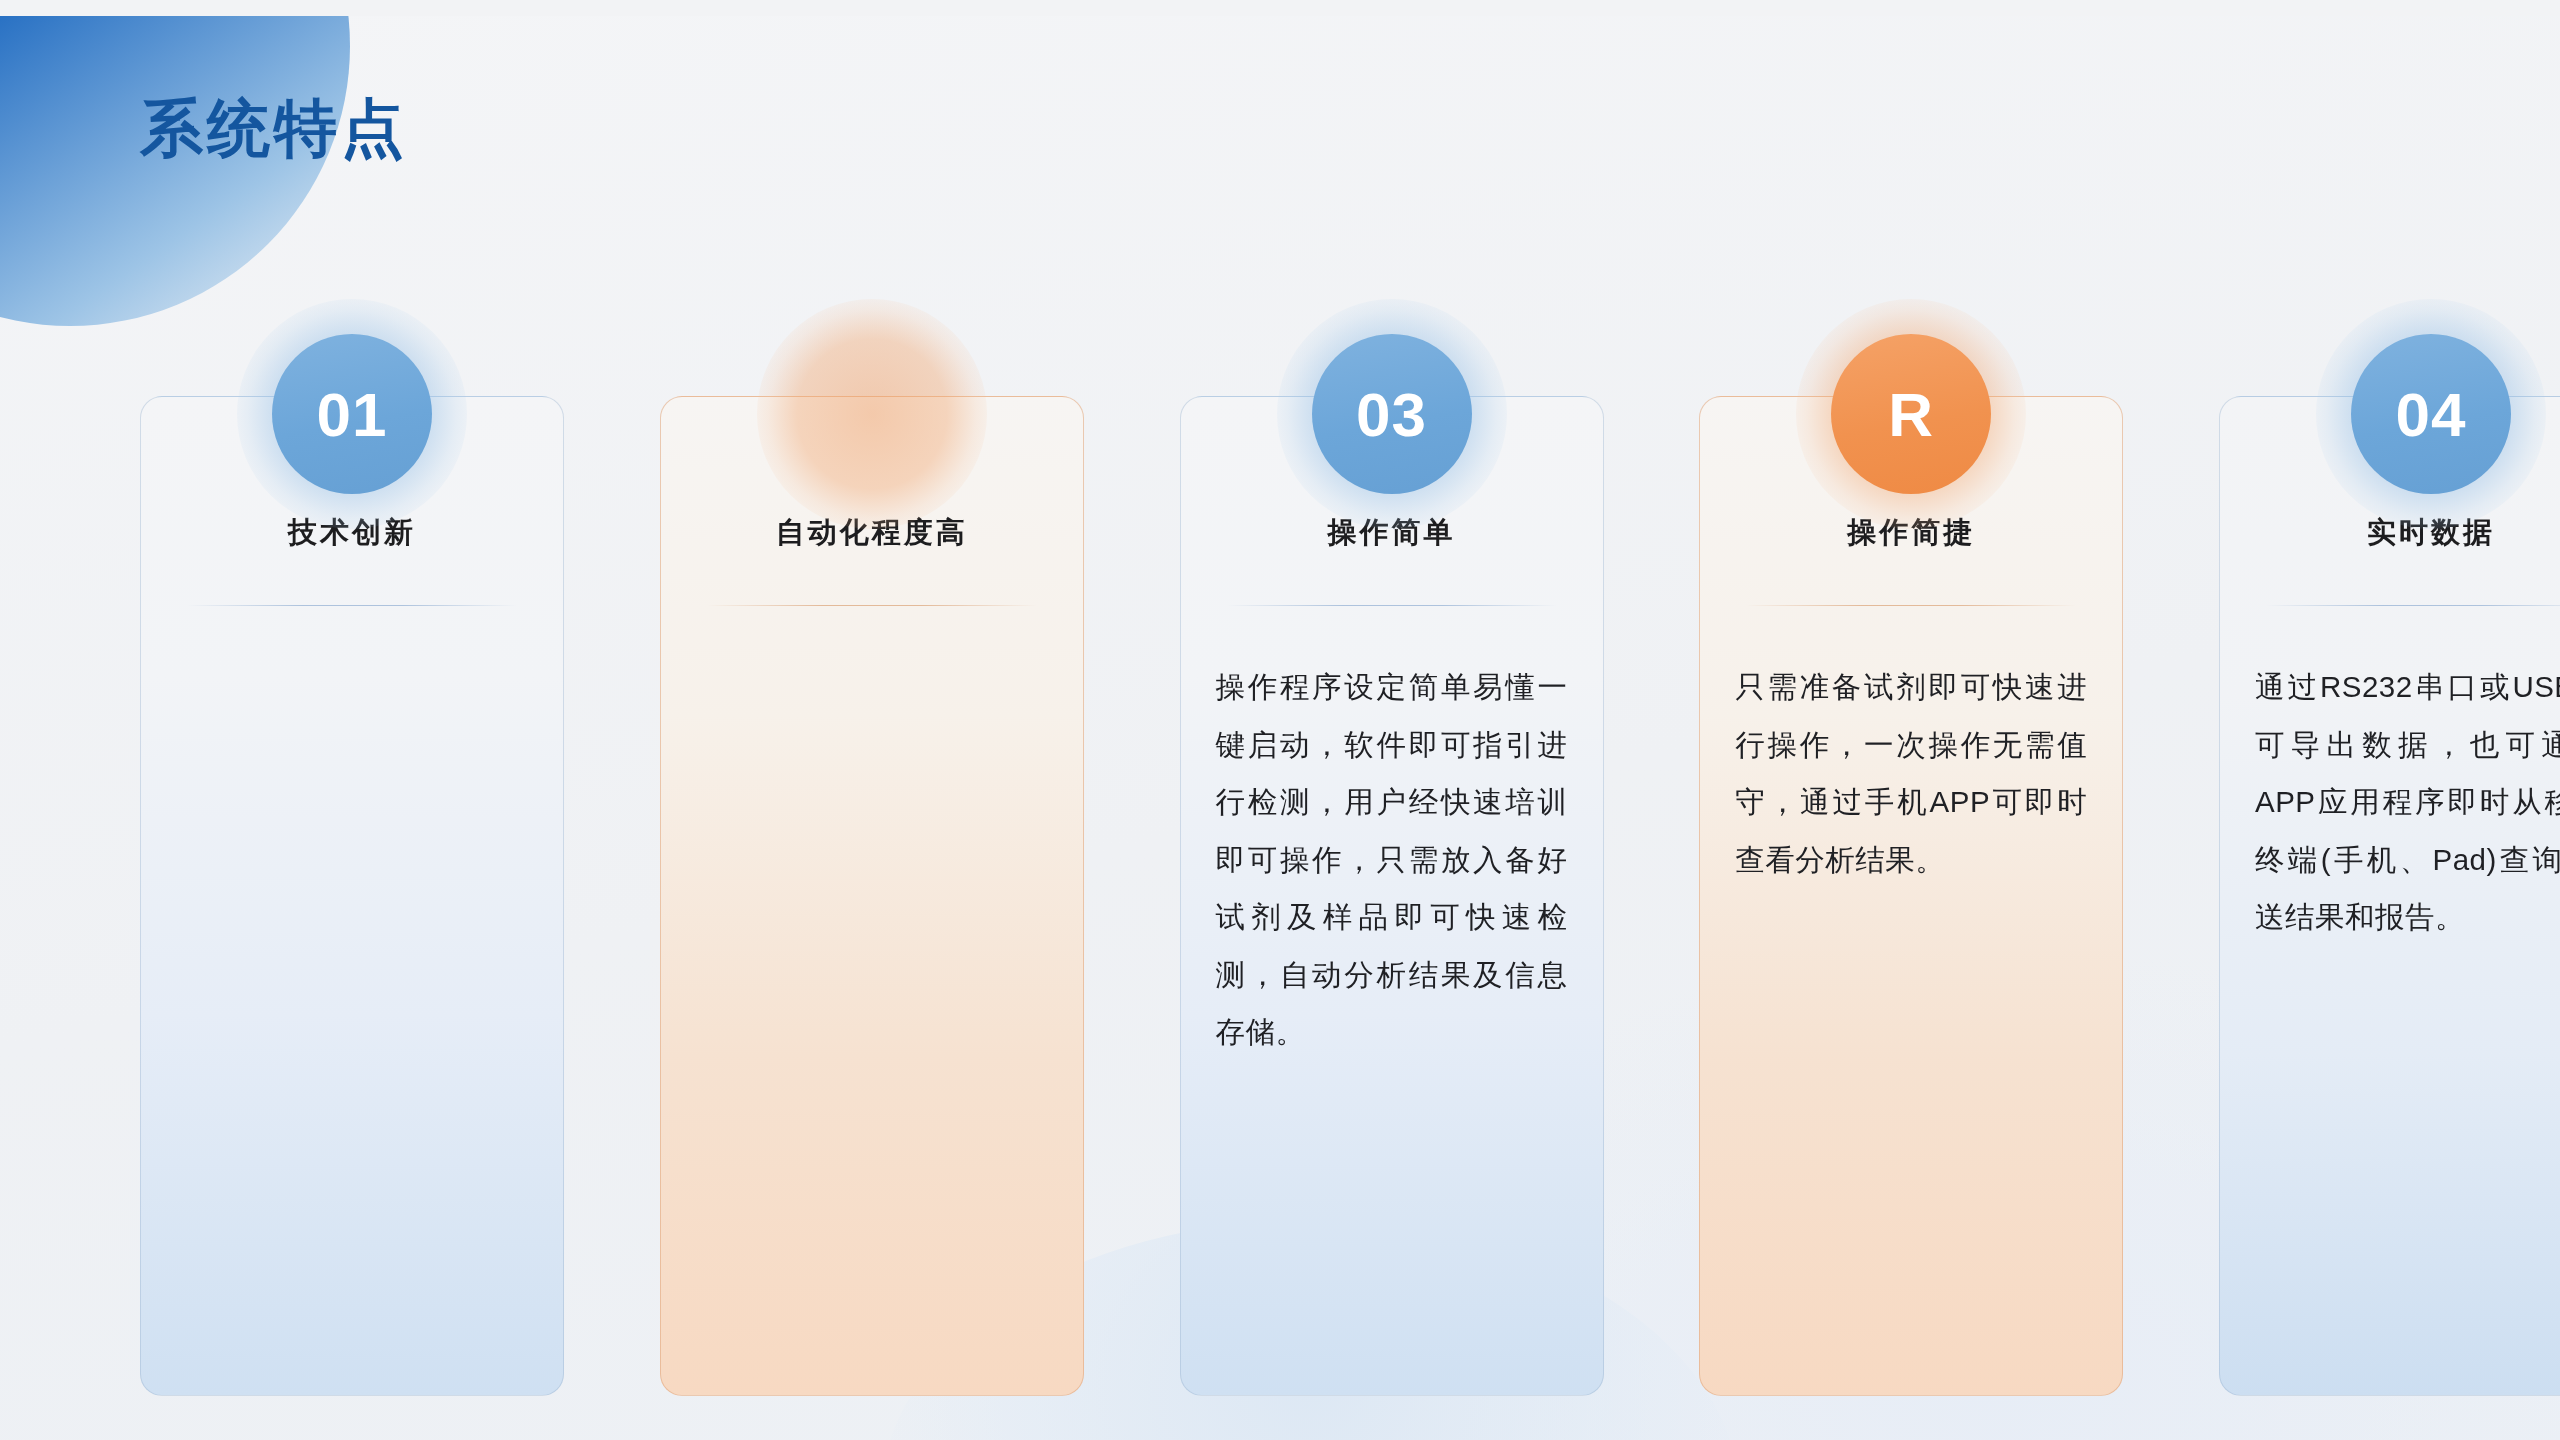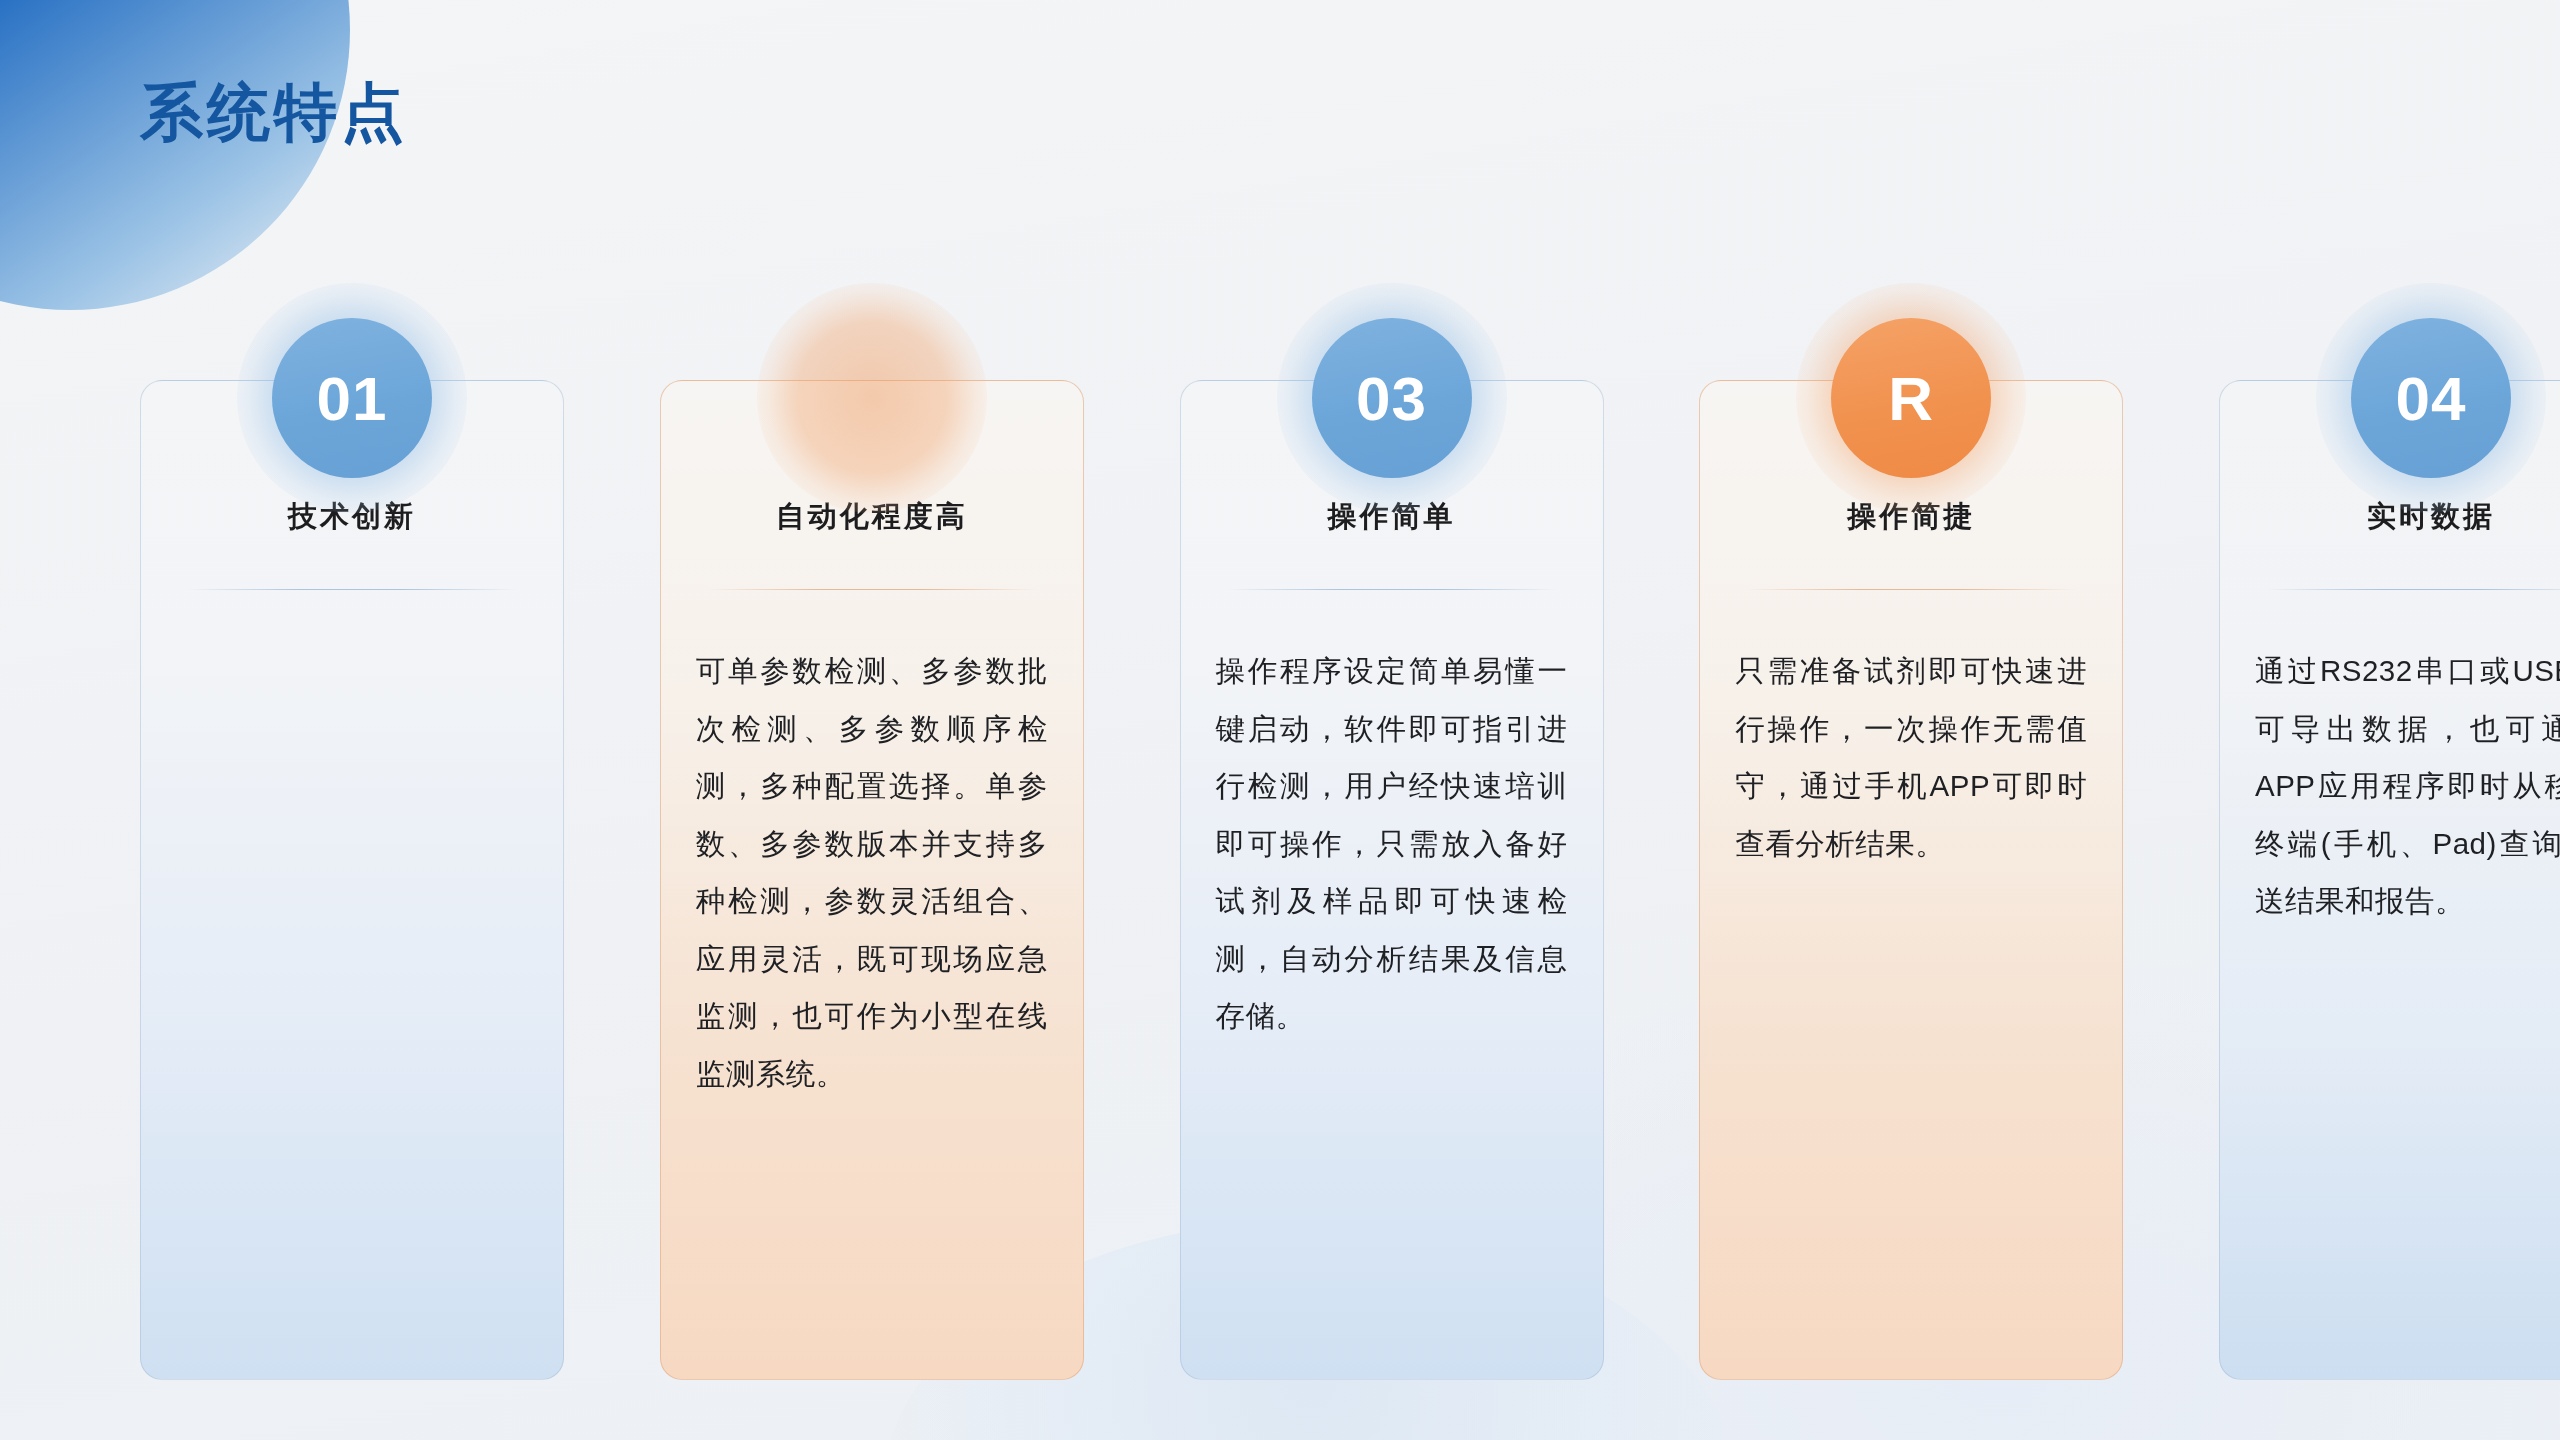--- a/index.html
+++ b/index.html
@@ -11,20 +11,21 @@
     position:relative;
   }
 
   
   #slide {
     position:absolute; inset:0;
     background:
       radial-gradient(ellipse 1200px 700px at 78% 96%, #e7edf6 0%, rgba(231,237,246,0) 62%),
       linear-gradient(170deg,#f4f5f7 0%,#eff1f4 55%,#ecf0f5 100%);
     overflow:hidden;
+    margin-top:16px;
   }
   .corner-blob {
     position:absolute;
     left:-210px; top:-250px;
     width:560px; height:560px;
     border-radius:50%;
     background:linear-gradient(145deg,#1559a8 0%,#2a72c4 42%,#9dc4e6 78%,rgba(205,225,243,0) 100%);
   }
   .bottom-blob {
     position:absolute;
@@ -156,21 +157,20 @@
       <div class="card-title">技术创新</div>
       <div class="divider"></div>
     </div>
 
     <div class="card orange">
       <div class="badge-wrap">
         <div class="badge-halo orange"></div>
       </div>
       <div class="card-title">自动化程度高</div>
       <div class="divider"></div>
-      <div class="card-body">可单参数检测、多参数批次检测、多参数顺序检测，多种配置选择。单参数、多参数版本并支持多种检测，参数灵活组合、应用灵活，既可现场应急监测，也可作为小型在线监测系统。</div>
     </div>
 
     <div class="card blue">
       <div class="badge-wrap">
         <div class="badge-halo blue"></div>
         <div class="badge blue">03</div>
       </div>
       <div class="card-title">操作简单</div>
       <div class="divider"></div>
       <div class="card-body">操作程序设定简单易懂一键启动，软件即可指引进行检测，用户经快速培训即可操作，只需放入备好试剂及样品即可快速检测，自动分析结果及信息存储。</div>

